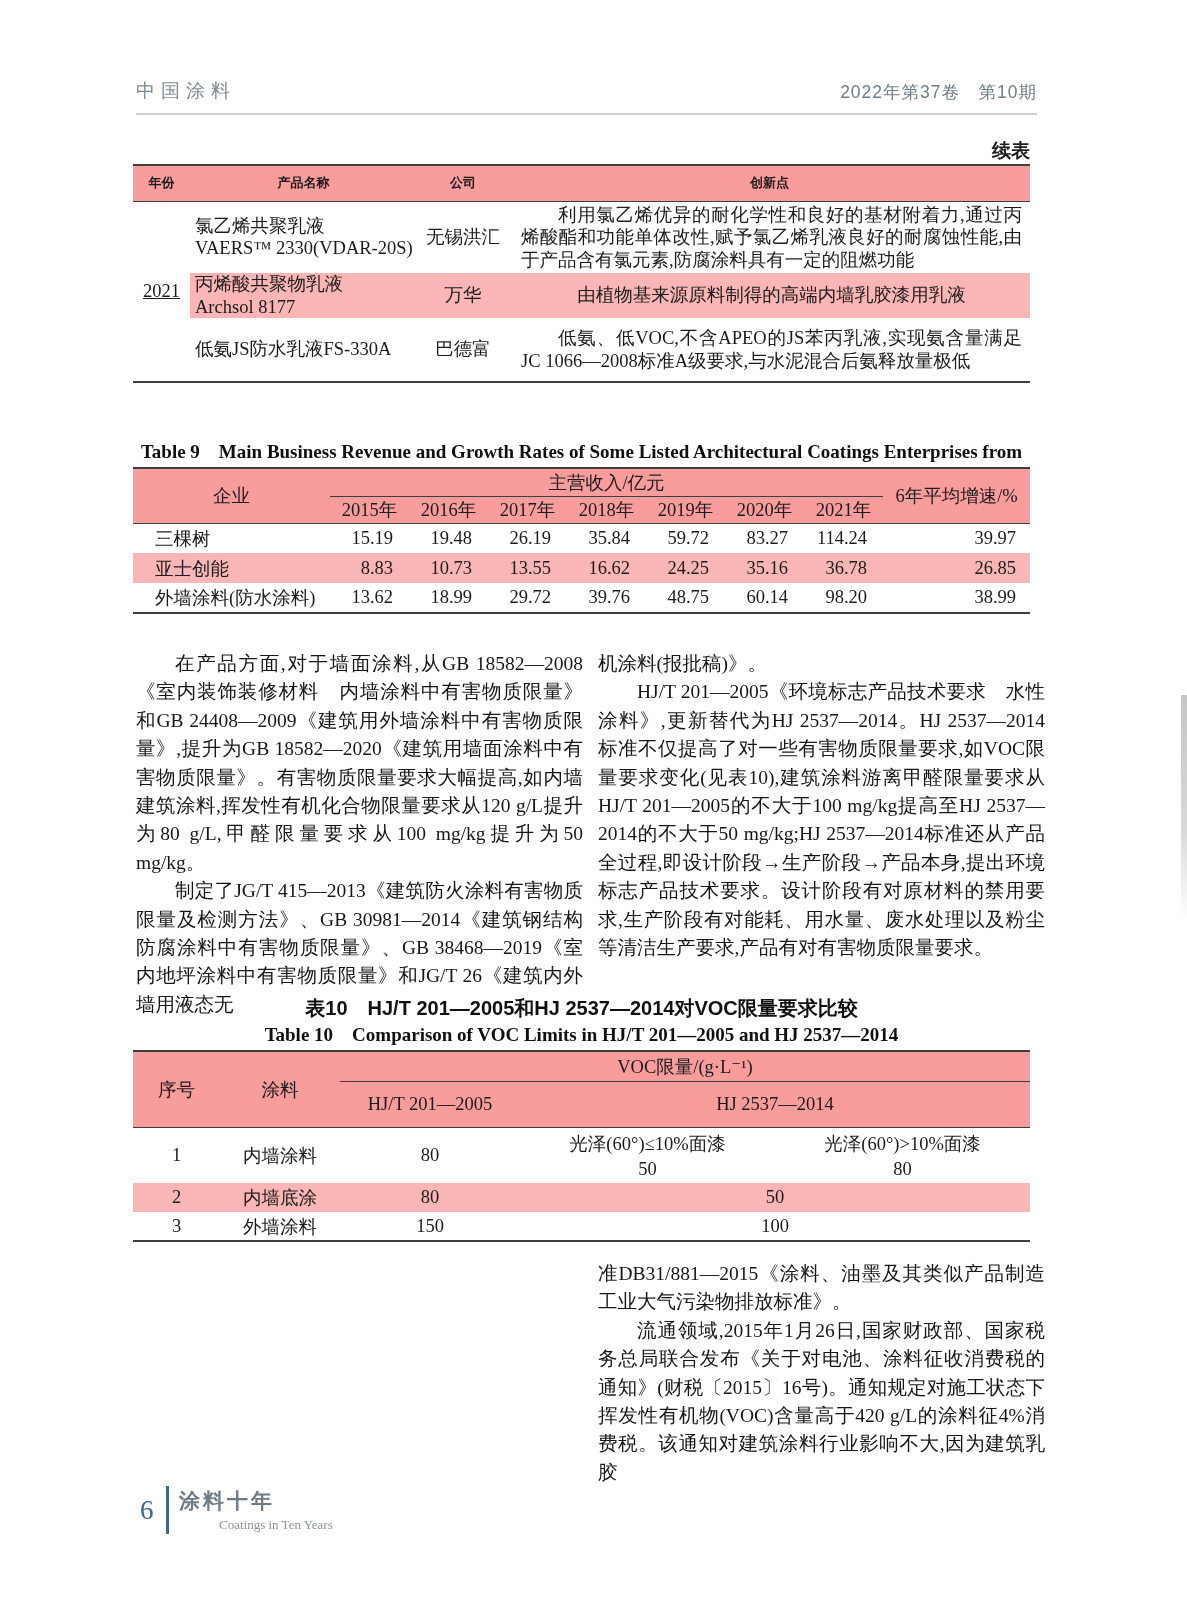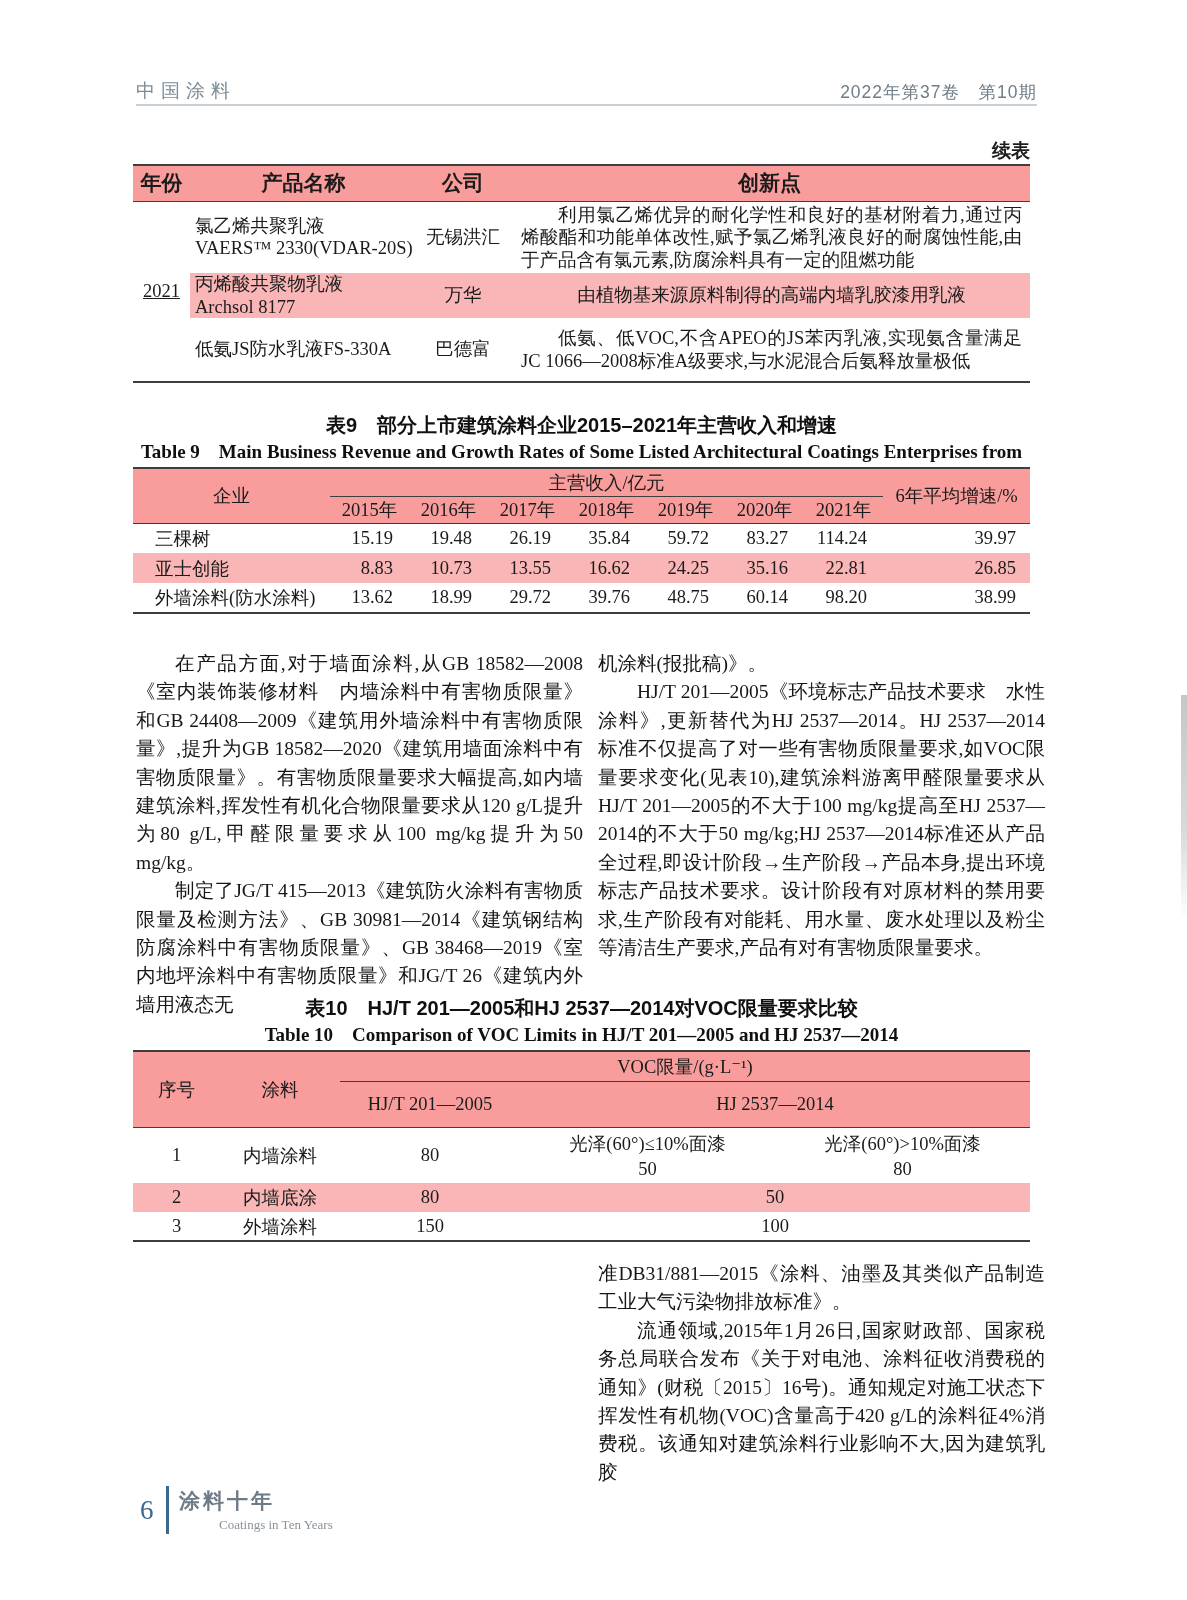--- a/index.html
+++ b/index.html
@@ -5,38 +5,38 @@
   * { margin:0; padding:0; box-sizing:border-box; }
   html,body { background:#ffffff; }
   .page {
     position:relative; width:1187px; height:1600px; background:#fff; overflow:hidden;
     font-family:"Liberation Serif","DejaVu Serif",serif; color:#1b1b1b;
   }
   
   .hdr {
     position:absolute; left:136px; top:78px; width:901px;
     display:flex; justify-content:space-between; align-items:flex-end;
-    border-bottom:2px solid #c8d0d5;
+    padding-bottom:9px; border-bottom:2px solid #c8d0d5;
     font-family:"Liberation Sans",sans-serif;
   }
   .hdr .jn  { font-size:19px; color:#7e8c96; letter-spacing:6px; }
   .hdr .iss { font-size:17.5px; color:#6f7d87; letter-spacing:1px; }
   .cont {
     position:absolute; right:157px; top:138px;
     font-family:"Liberation Sans",sans-serif; font-weight:bold; font-size:19px; color:#1d1d1d;
   }
   table { border-collapse:collapse; table-layout:fixed; }
   
   .t1 {
     position:absolute; left:133px; top:164px; width:897px;
     border-top:2.5px solid #3e3e3e; border-bottom:2.5px solid #3e3e3e; font-size:18.5px;
   }
   .t1 th {
     background:#F89C9C; font-family:"Liberation Sans",sans-serif; font-weight:bold;
-    font-size:21px; height:36px; border-bottom:1.5px solid #3e3e3e;
+    font-size:13px; height:36px; border-bottom:1.5px solid #3e3e3e;
   }
   .t1 td { line-height:22.5px; vertical-align:middle; }
   .t1 .h66 td { height:66px; } .t1 .h44 td { height:44px; } .t1 .h64 td { height:64px; }
   .t1 .c-year  { text-align:center;text-decoration:underline; }
   .t1 .c-prod  { text-align:left; padding-left:5px; }
   .t1 .c-comp  { text-align:center; }
   .t1 .c-innov { text-align:justify; padding:2px 8px 2px 12px; }
   .t1 .indent  { text-indent:2em; }
   .t1 .center  { text-align:center; text-indent:0; }
   .t1 tr.pink td { background:#FAB6B6; }
@@ -136,21 +136,20 @@
         <td class="c-innov center">由植物基来源原料制得的高端内墙乳胶漆用乳液</td>
       </tr>
       <tr class="h64">
         <td class="c-prod">低氨JS防水乳液FS-330A</td>
         <td class="c-comp">巴德富</td>
         <td class="c-innov indent">低氨、低VOC,不含APEO的JS苯丙乳液,实现氨含量满足JC 1066—2008标准A级要求,与水泥混合后氨释放量极低</td>
       </tr>
     </tbody>
   </table>
 
-  <div class="ttl-zh" style="top:412px">表9　部分上市建筑涂料企业2015–2021年主营收入和增速</div>
   <div class="ttl-en" style="top:439px">Table 9　Main Business Revenue and Growth Rates of Some Listed Architectural Coatings Enterprises from 2015 to 2021</div>
 
   <table class="t9">
     <colgroup>
       <col style="width:197px">
       <col style="width:79px">
         <col style="width:79px">
         <col style="width:79px">
         <col style="width:79px">
       <col style="width:79px">
@@ -187,21 +186,21 @@
         <td class="gro">39.97</td>
       </tr>
       <tr class="pink">
         <td class="name">亚士创能</td>
         <td class="val">8.83</td>
         <td class="val">10.73</td>
         <td class="val">13.55</td>
         <td class="val">16.62</td>
         <td class="val">24.25</td>
         <td class="val">35.16</td>
-        <td class="val">22.81</td>
+        <td class="val">36.78</td>
         <td class="gro">26.85</td>
       </tr>
       <tr>
         <td class="name">外墙涂料(防水涂料)</td>
         <td class="val">13.62</td>
         <td class="val">18.99</td>
         <td class="val">29.72</td>
         <td class="val">39.76</td>
         <td class="val">48.75</td>
         <td class="val">60.14</td>

